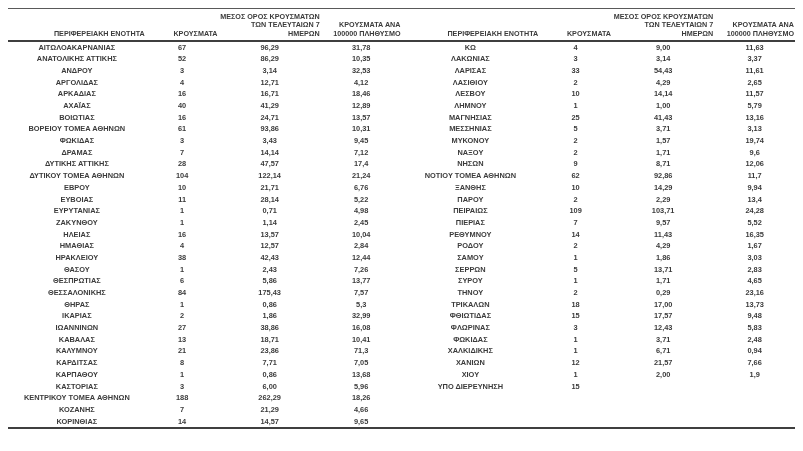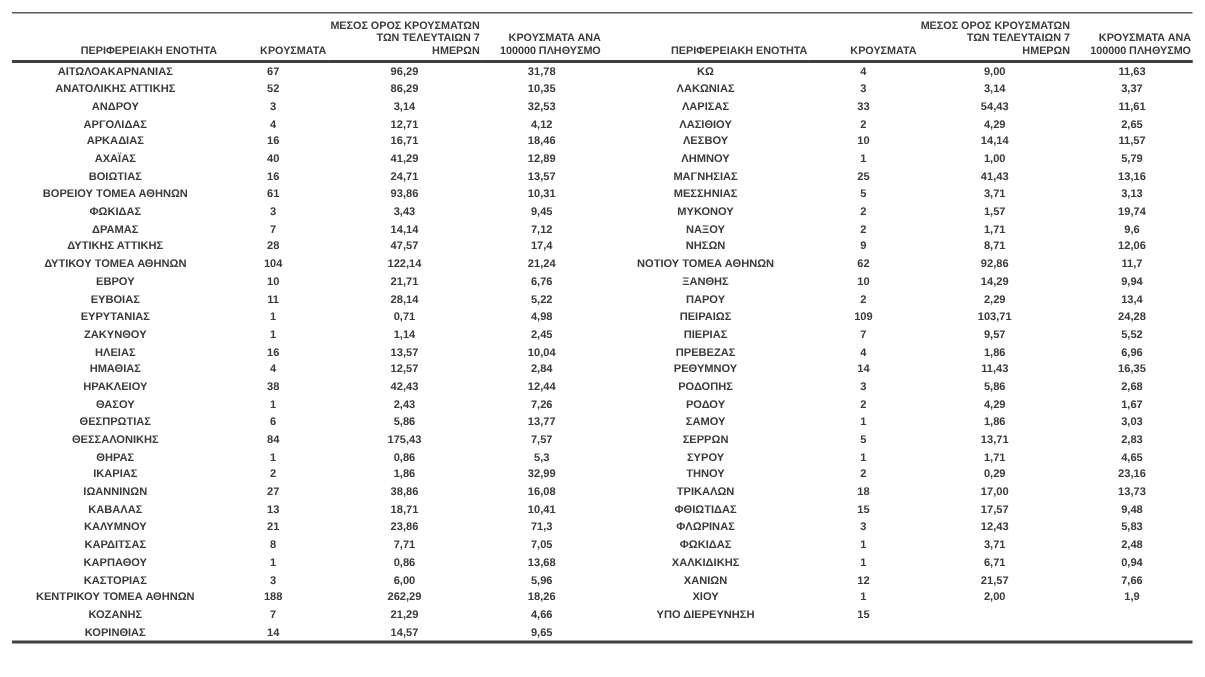--- a/index.html
+++ b/index.html
@@ -381,36 +381,24 @@
             <td>103,71</td>
             <td>24,28</td>
           </tr>
           <tr>
             <td>ΠΙΕΡΙΑΣ</td>
             <td>7</td>
             <td>9,57</td>
             <td>5,52</td>
           </tr>
           <tr>
-            <td>ΠΡΕΒΕΖΑΣ</td>
-            <td>4</td>
-            <td>1,86</td>
-            <td>6,96</td>
-          </tr>
-          <tr>
             <td>ΡΕΘΥΜΝΟΥ</td>
             <td>14</td>
             <td>11,43</td>
             <td>16,35</td>
-          </tr>
-          <tr>
-            <td>ΡΟΔΟΠΗΣ</td>
-            <td>3</td>
-            <td>5,86</td>
-            <td>2,68</td>
           </tr>
           <tr>
             <td>ΡΟΔΟΥ</td>
             <td>2</td>
             <td>4,29</td>
             <td>1,67</td>
           </tr>
           <tr>
             <td>ΣΑΜΟΥ</td>
             <td>1</td>

